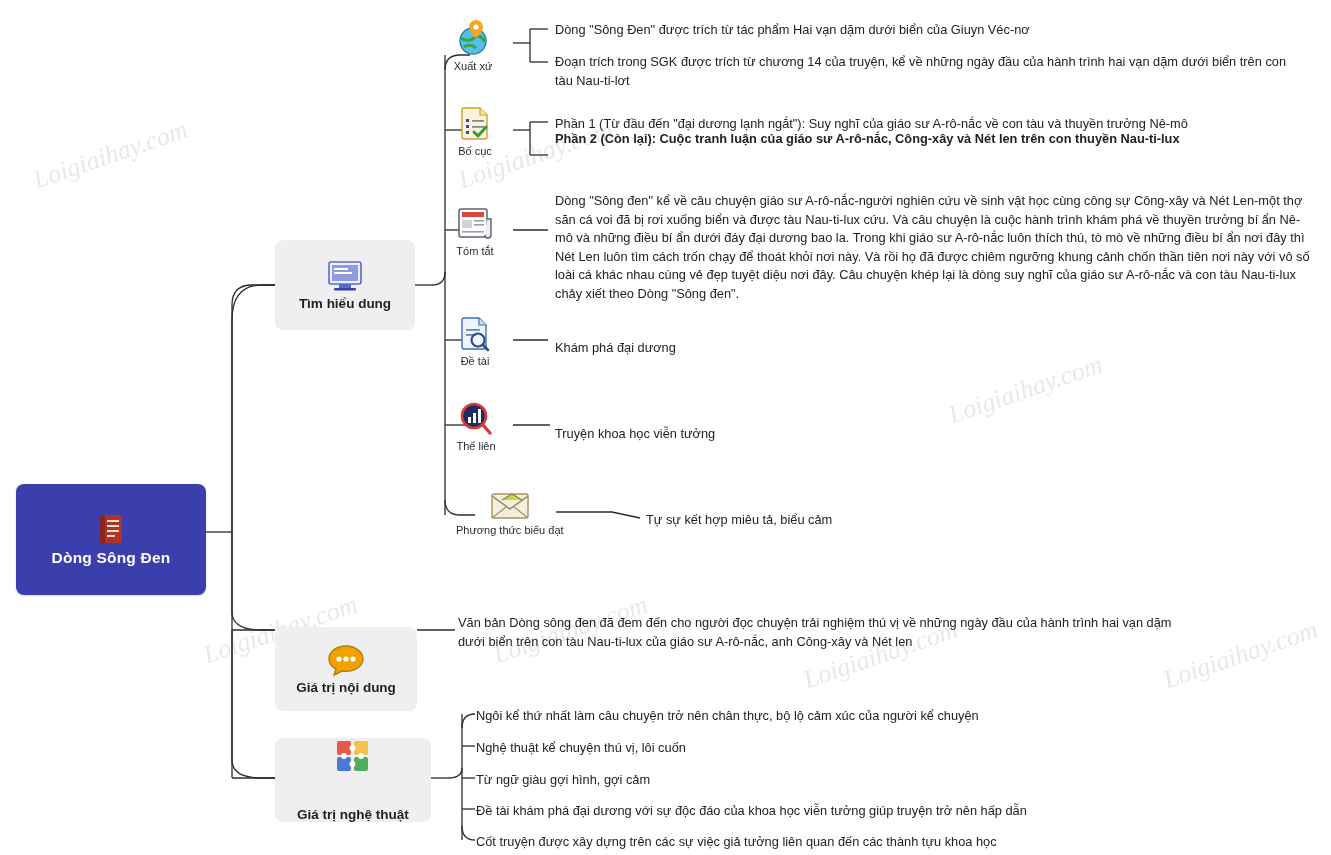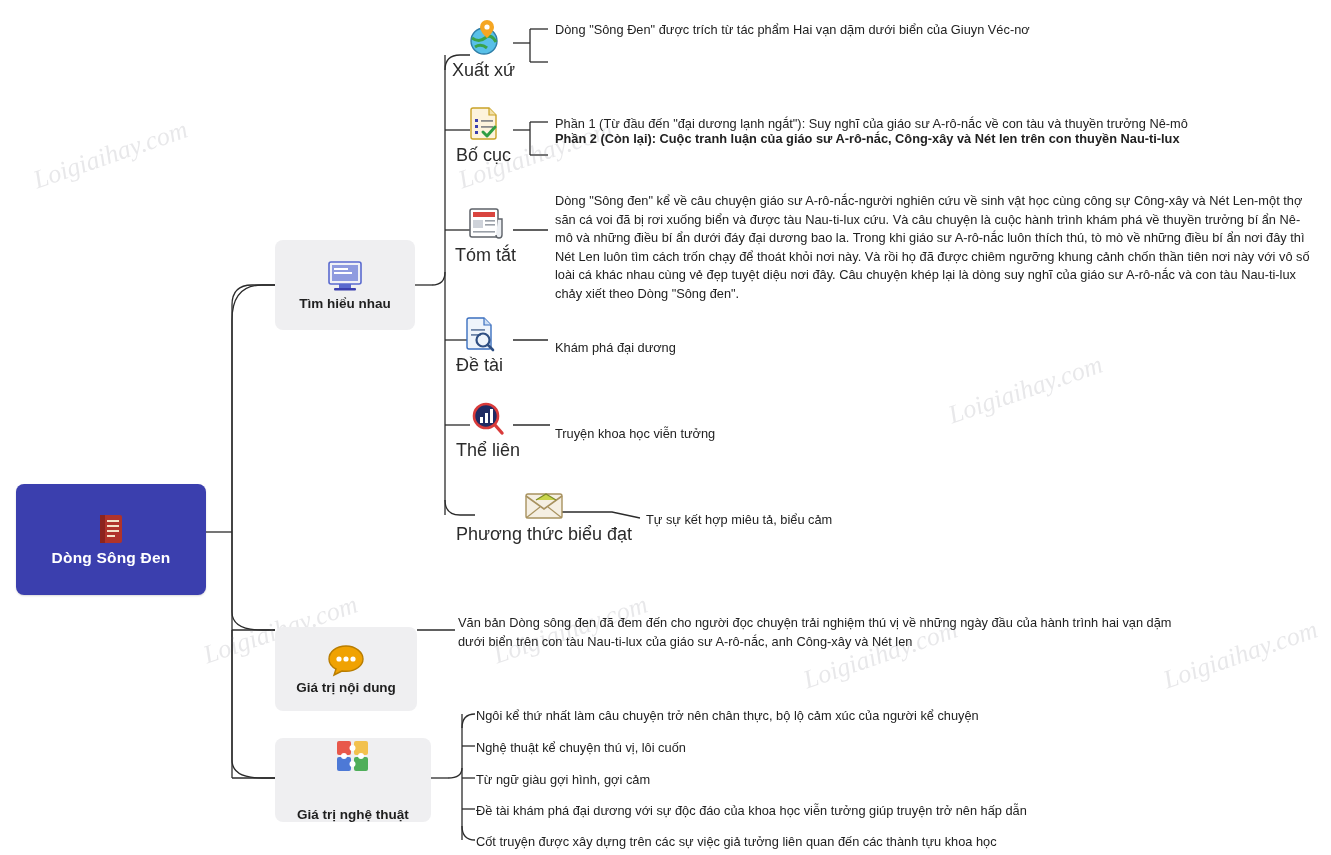--- a/index.html
+++ b/index.html
@@ -72,21 +72,21 @@
 
   
   .icon-item {
     position: absolute;
     display: flex;
     flex-direction: column;
     align-items: center;
     gap: 2px;
   }
   .icon-item .ic-label {
-    font-size: 18px;
+    font-size: 11px;
     color: #2b2b2b;
     white-space: nowrap;
   }
   
   .leaf {
     position: absolute;
     font-size: 12.8px;
     color: #222;
     line-height: 1.45;
   }
@@ -194,21 +194,21 @@
     <span>
       <svg class="icon-svg" width="38" height="34" viewBox="0 0 38 34">
         <rect x="3" y="3" width="32" height="22" rx="2" fill="#f0f1f6" stroke="#5a6acf" stroke-width="1.6"></rect>
         <rect x="6" y="6" width="26" height="16" fill="#8f9bdf"></rect>
         <rect x="8" y="9" width="14" height="2" fill="#ffffff"></rect>
         <rect x="8" y="13" width="18" height="2" fill="#ffffff"></rect>
         <rect x="13" y="25" width="12" height="4" fill="#5a6acf"></rect>
         <rect x="8" y="29" width="22" height="2.5" rx="1" fill="#3b3fae"></rect>
       </svg>
     </span>
-    <span class="branch-label">Tìm hiểu nhau</span>
+    <span class="branch-label">Tìm hiểu dung</span>
   </div>
 
   <div class="icon-item" style="left:452px; top:18px;">
     <span>
       <svg class="icon-svg" width="42" height="40" viewBox="0 0 42 40">
         <circle cx="21" cy="23" r="13" fill="#58c0e8" stroke="#2f7ea8" stroke-width="1.4"></circle>
         <path d="M9 20 q7 5 13 0 t11 4" stroke="#3aa34a" stroke-width="3" fill="none"></path>
         <path d="M12 29 q6 -4 12 1" stroke="#3aa34a" stroke-width="3" fill="none"></path>
         <path d="M24 2 a7 7 0 0 1 7 7 c0 5 -7 11 -7 11 s-7 -6 -7 -11 a7 7 0 0 1 7 -7z" fill="#f5a623"></path>
         <circle cx="24" cy="9" r="2.6" fill="#ffffff"></circle>
@@ -283,20 +283,21 @@
         <path d="M4 8 l18 13 l18 -13" fill="none" stroke="#a8925f" stroke-width="1.6"></path>
         <path d="M14 12 l10 -6 l10 6" fill="#c9d54a" stroke="#7d8a2a" stroke-width="1.2"></path>
         <path d="M4 30 l14 -11" fill="none" stroke="#a8925f" stroke-width="1.2"></path>
         <path d="M40 30 l-14 -11" fill="none" stroke="#a8925f" stroke-width="1.2"></path>
       </svg>
     </span>
     <span class="ic-label">Phương thức biểu đạt</span>
   </div>
 
   <div class="leaf wide" style="left:555px; top:21px;">Dòng "Sông Đen" được trích từ tác phẩm Hai vạn dặm dưới biển của Giuyn Véc-nơ</div>
+  <div class="leaf wide" style="left:555px; top:53px; width:752px;">Đoạn trích trong SGK được trích từ chương 14 của truyện, kể về những ngày đầu của hành trình hai vạn dặm dưới biển trên con tàu Nau-ti-lơt</div>
 
   <div class="leaf wide" style="left:555px; top:115px;">Phần 1 (Từ đầu đến "đại dương lạnh ngắt"): Suy nghĩ của giáo sư A-rô-nắc về con tàu và thuyền trưởng Nê-mô</div>
   <div class="leaf wide" style="left:555px; top:130px;font-weight:bold;">Phần 2 (Còn lại): Cuộc tranh luận của giáo sư A-rô-nắc, Công-xây và Nét len trên con thuyền Nau-ti-lux</div>
 
   <div class="leaf para" style="left:555px; top:192px; width:755px;">Dòng "Sông đen" kể về câu chuyện giáo sư A-rô-nắc-người nghiên cứu về sinh vật học cùng công sự Công-xây và Nét Len-một thợ săn cá voi đã bị rơi xuống biển và được tàu Nau-ti-lux cứu. Và câu chuyện là cuộc hành trình khám phá về thuyền trưởng bí ẩn Nê-mô và những điều bí ẩn dưới đáy đại dương bao la. Trong khi giáo sư A-rô-nắc luôn thích thú, tò mò về những điều bí ẩn nơi đây thì Nét Len luôn tìm cách trốn chạy để thoát khỏi nơi này. Và rồi họ đã được chiêm ngưỡng khung cảnh chốn thần tiên nơi này với vô số loài cá khác nhau cùng vẻ đẹp tuyệt diệu nơi đây. Câu chuyện khép lại là dòng suy nghĩ của giáo sư A-rô-nắc và con tàu Nau-ti-lux chảy xiết theo Dòng "Sông đen".</div>
 
   <div class="leaf" style="left:555px; top:339px;">Khám phá đại dương</div>
   <div class="leaf" style="left:555px; top:425px;">Truyện khoa học viễn tưởng</div>
   <div class="leaf" style="left:646px; top:511px;">Tự sự kết hợp miêu tả, biểu cảm</div>
 

